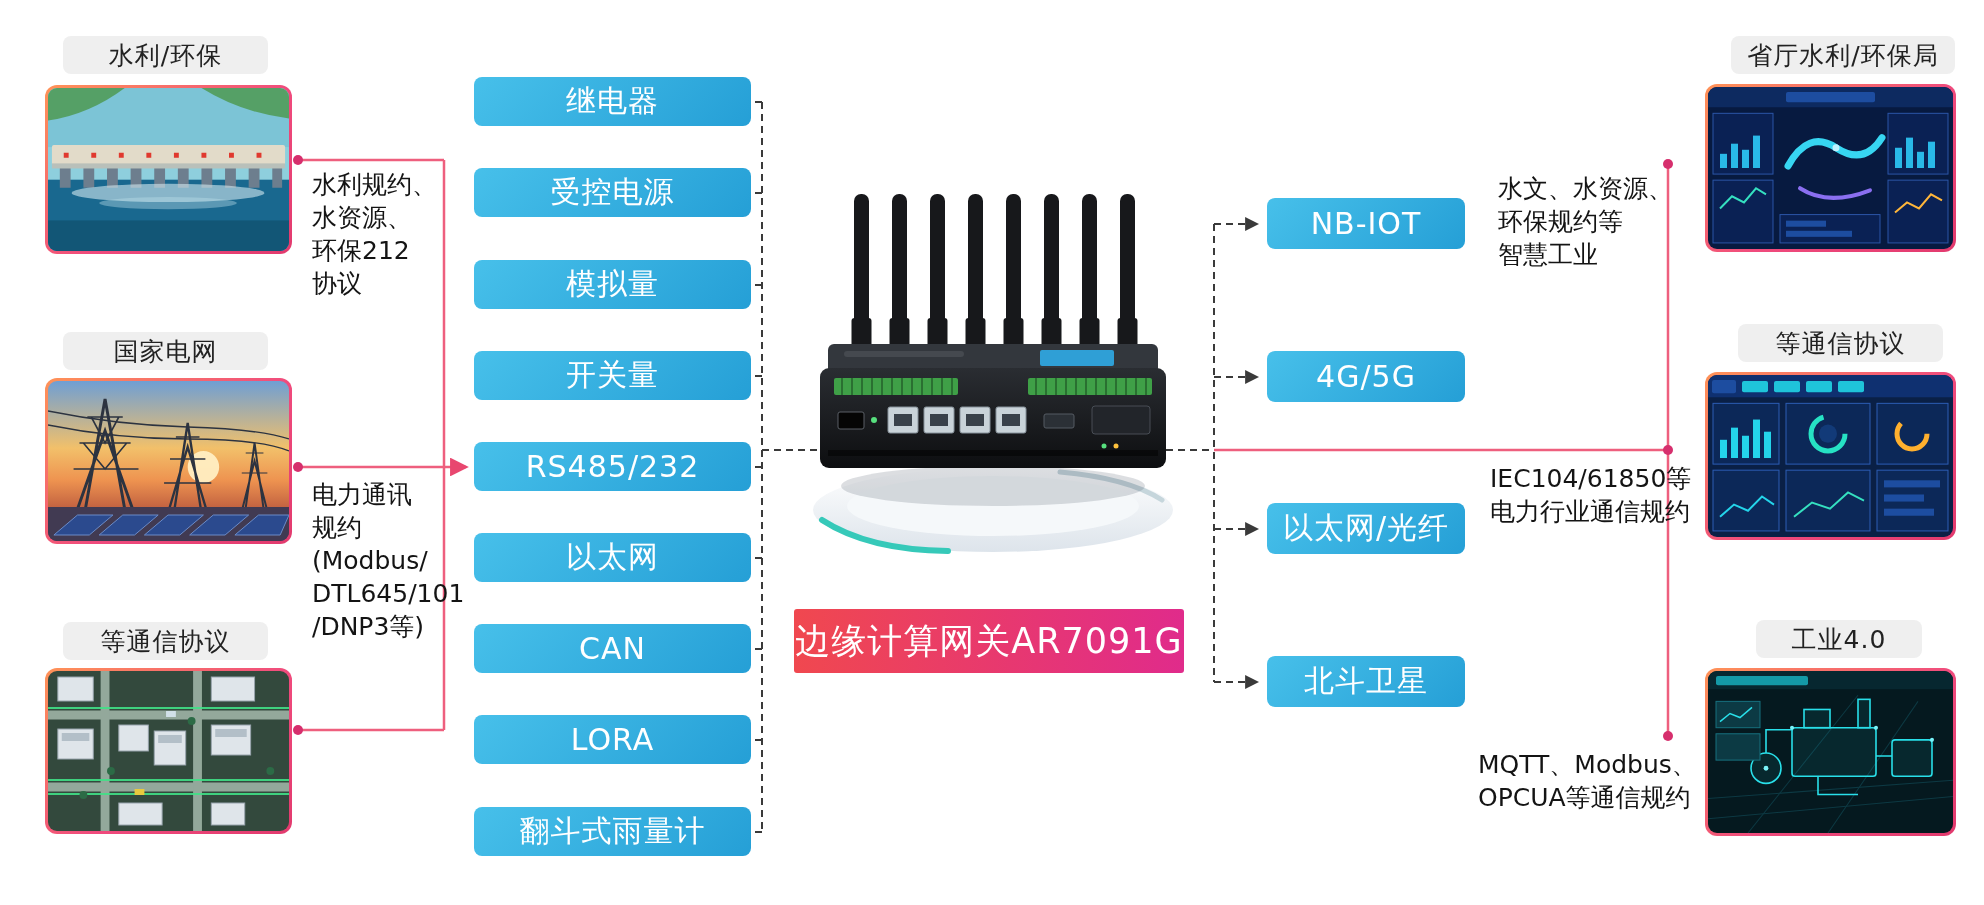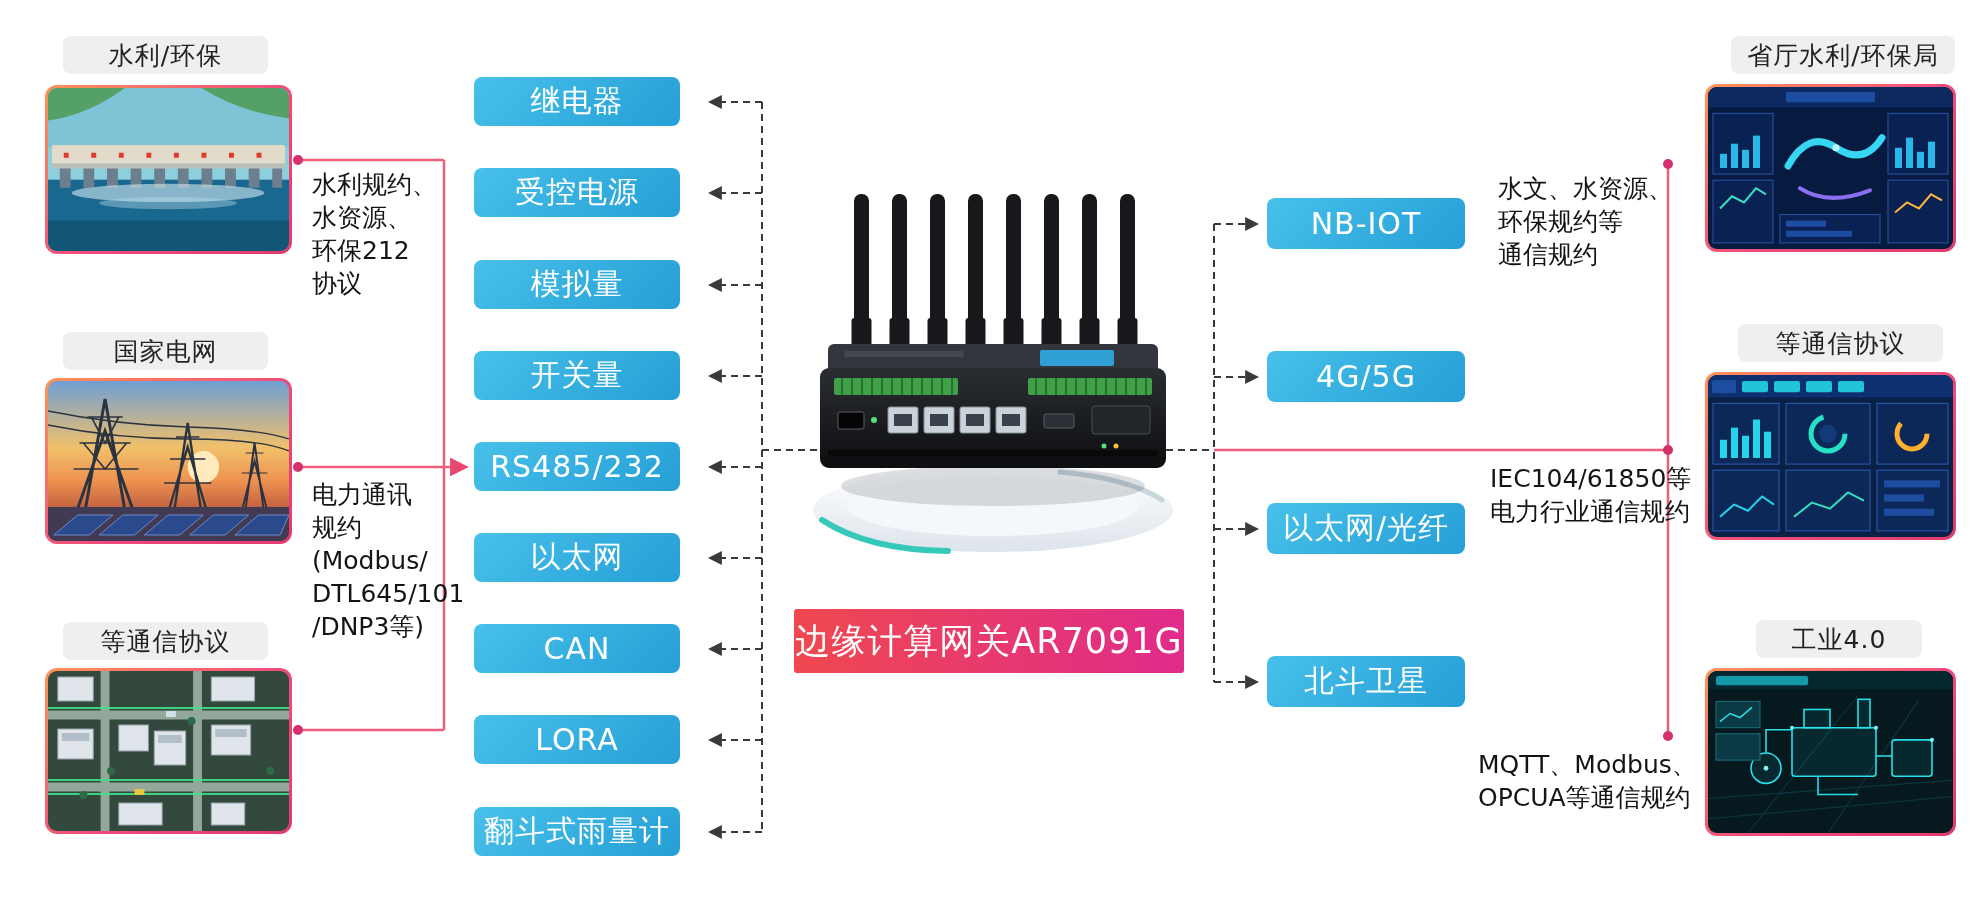--- a/index.html
+++ b/index.html
@@ -29,21 +29,21 @@
   .photo-frame svg { display: block; width: 100%; height: 100%; border-radius: 9px; }
 
   
   .iface-btn, .link-btn {
     position: absolute;
     border-radius: 8px;
     display: flex; align-items: center; justify-content: center;
     color: #fff; letter-spacing: 1px;
     background: linear-gradient(135deg, var(--interface-blue, #47c0ea), var(--interface-blue-dark, #259fd6));
   }
-  .iface-btn { left: 474px; width: 206px; height: 49px; font-size: 30px; }
+  .iface-btn { left: 474px; width: 277px; height: 49px; font-size: 30px; }
   .link-btn  { left: 1267px; width: 198px; height: 51px; font-size: 30px; }
 
   
   .note {
     position: absolute;
     white-space: pre-line;
     font-size: 25px; line-height: 1.32; color: #141414;
   }
 
   
@@ -322,21 +322,21 @@
 
   <div class="gateway-label">边缘计算网关AR7091G</div>
 
   <div class="link-btn" style="top:198px">NB-IOT</div>
   <div class="link-btn" style="top:351px">4G/5G</div>
   <div class="link-btn" style="top:503px">以太网/光纤</div>
   <div class="link-btn" style="top:656px">北斗卫星</div>
 
   <div class="note" style="left:1498px;top:172px">水文、水资源、
 环保规约等
-通信规约</div>
+智慧工业</div>
   <div class="note" style="left:1490px;top:462px">IEC104/61850等
 电力行业通信规约</div>
   <div class="note" style="left:1478px;top:748px">MQTT、Modbus、
 OPCUA等通信规约</div>
 
   <div class="card" style="left:1705px;top:36px;width:251px">
     <div class="pill" style="margin-left:26px;width:224px">省厅水利/环保局</div>
     <div class="photo-frame" style="width:251px;height:168px;margin-top:10px">
       <svg viewBox="0 0 245 160" preserveAspectRatio="none">
         <rect width="245" height="160" fill="#071a40"></rect>

